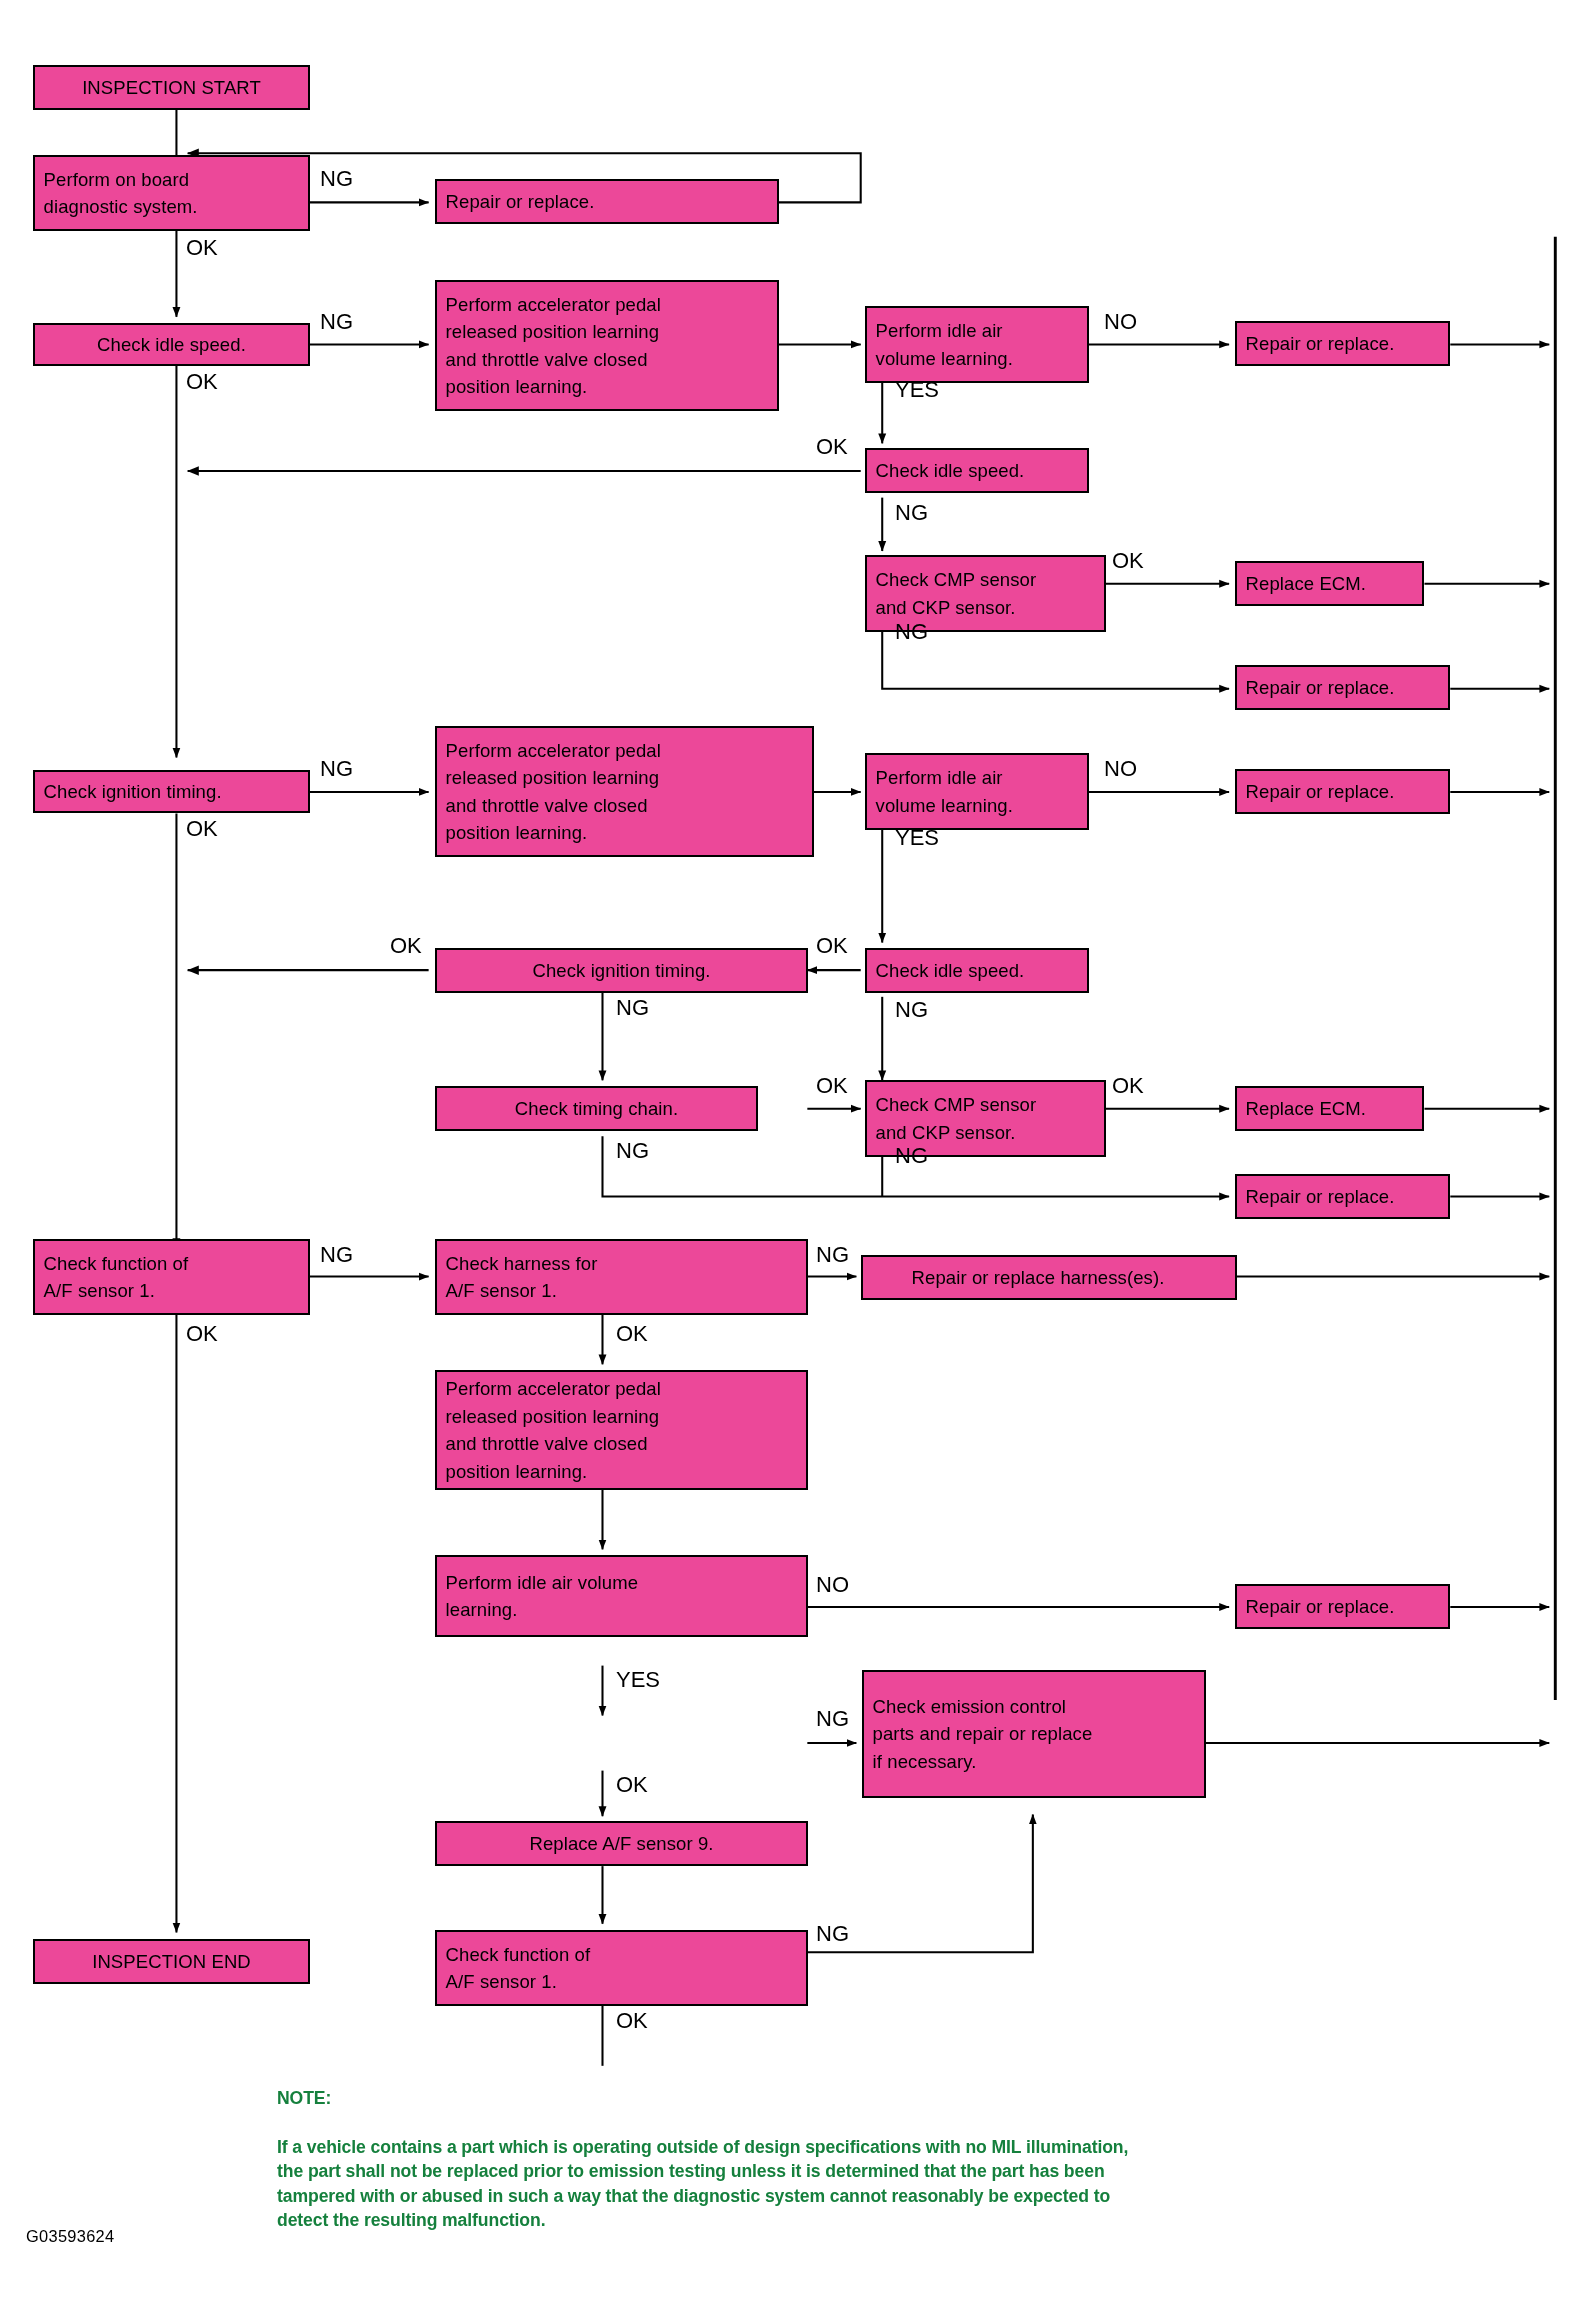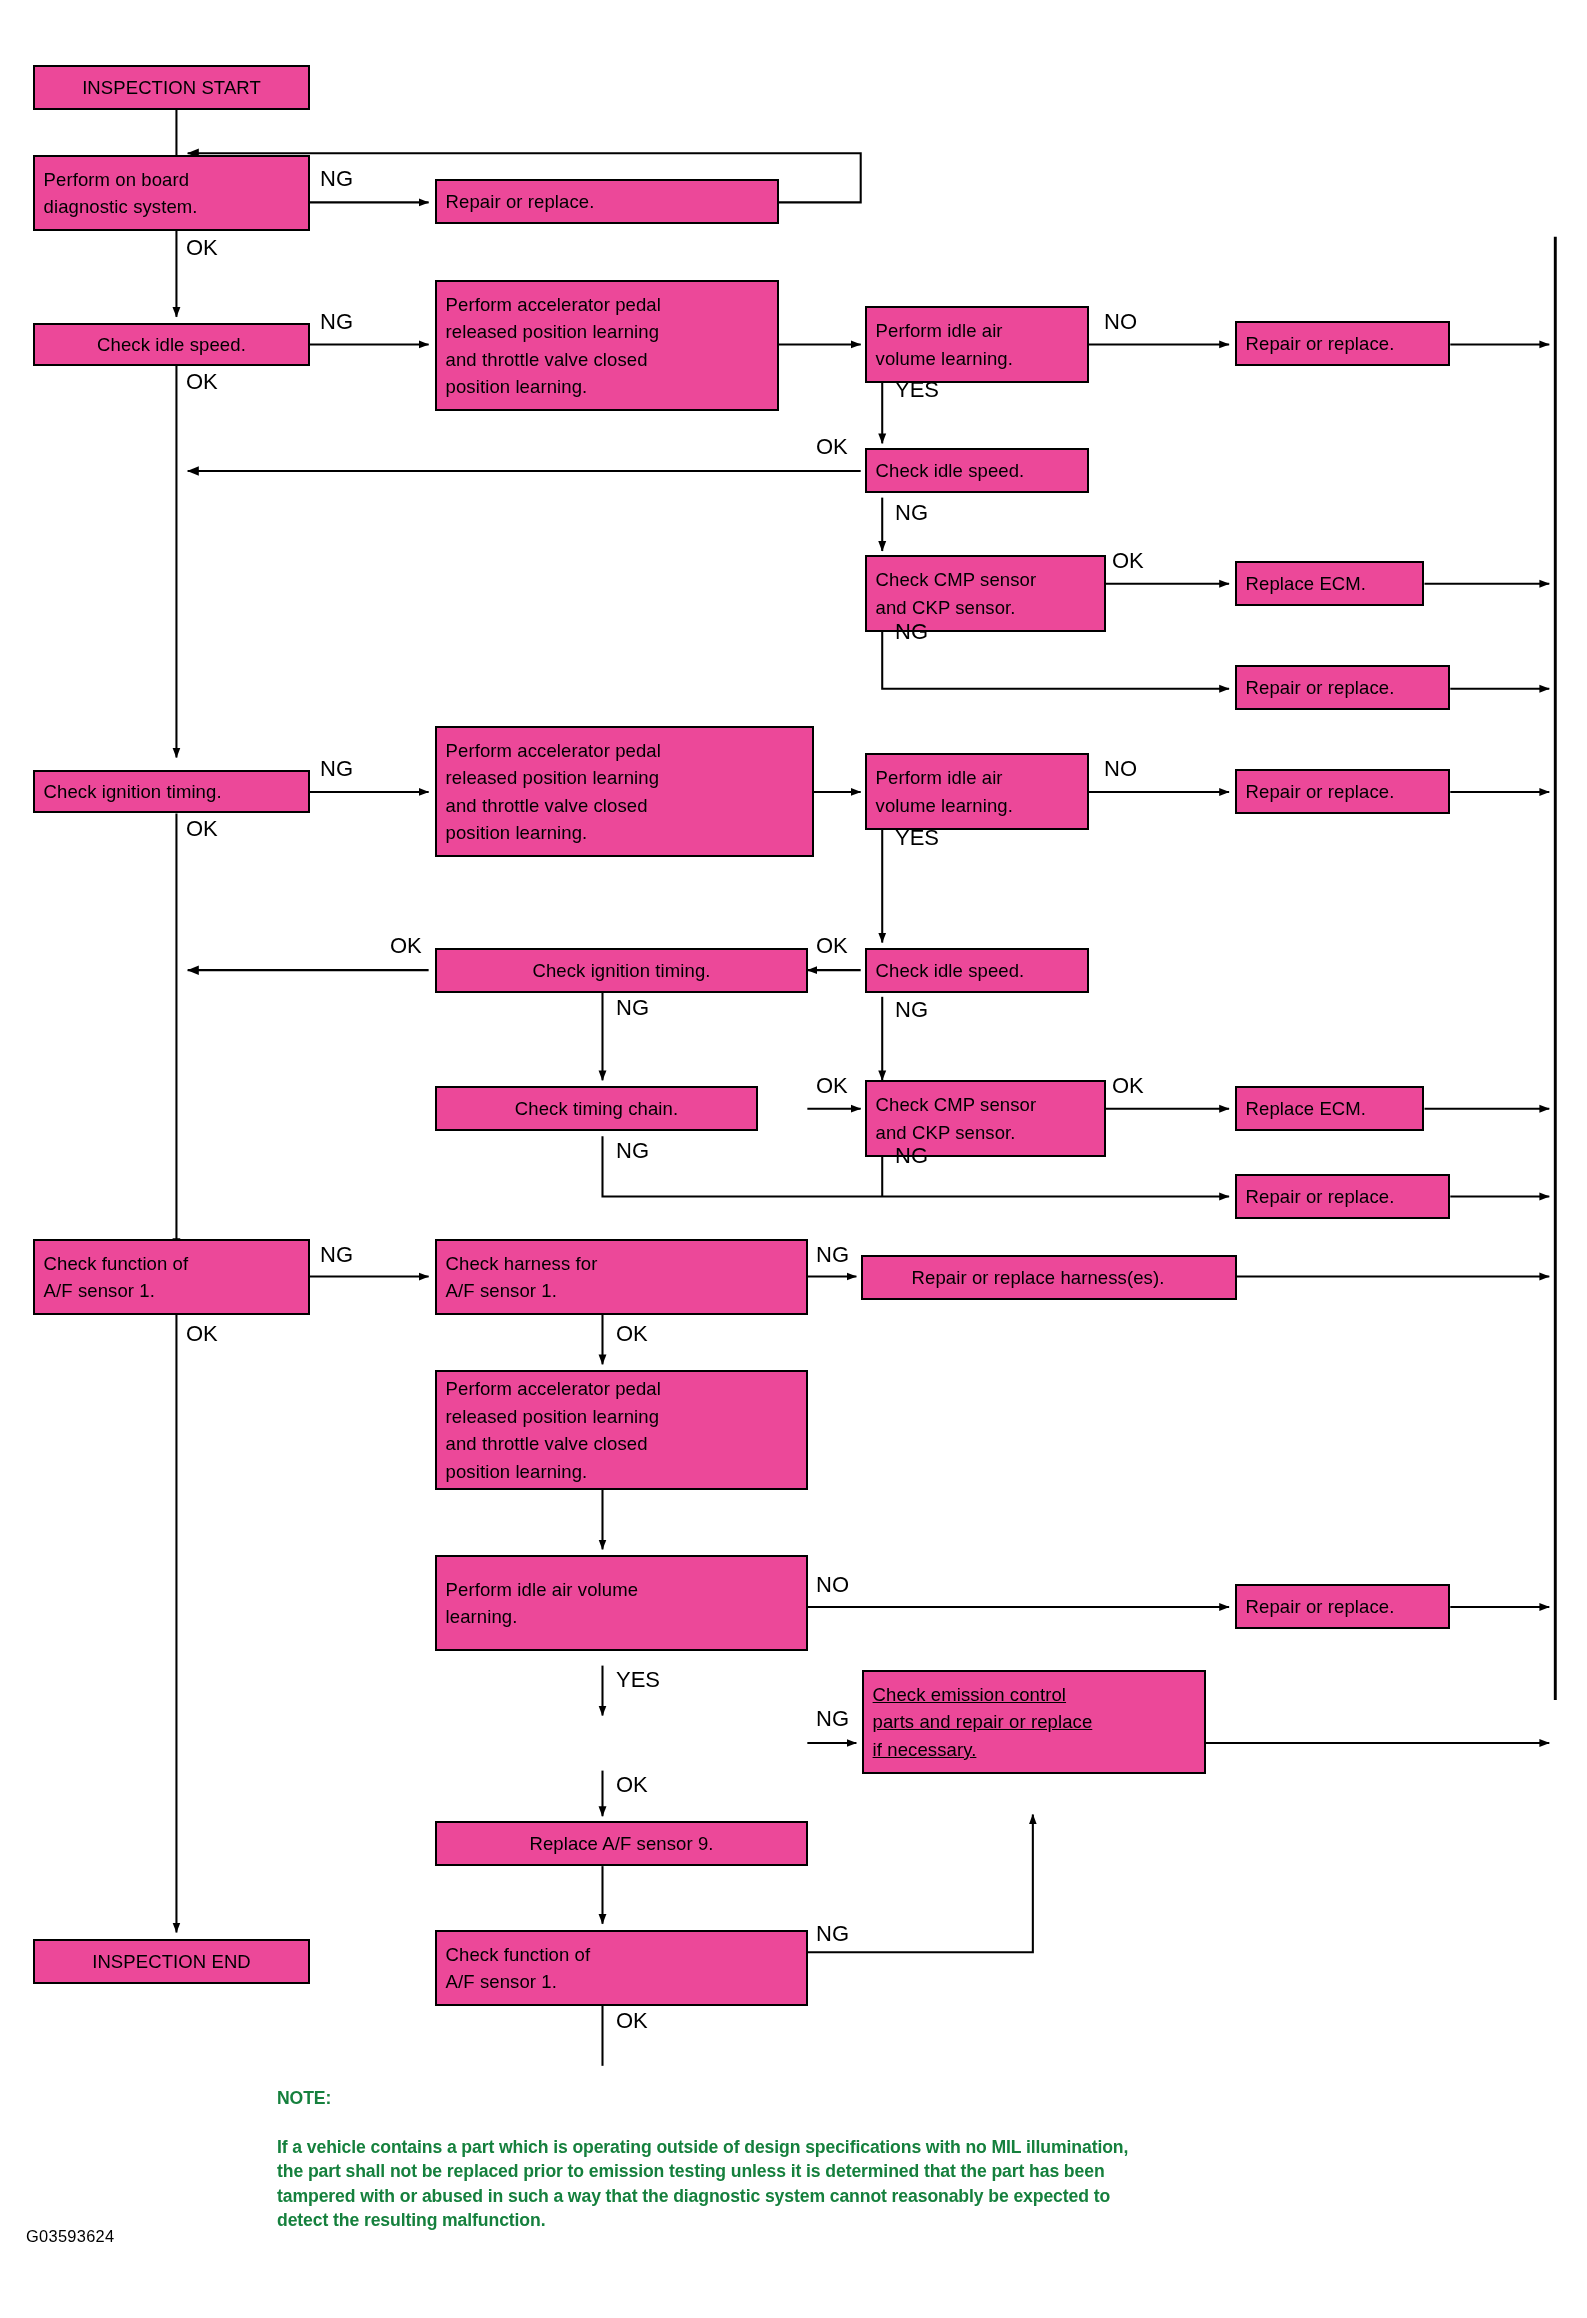--- a/index.html
+++ b/index.html
@@ -235,31 +235,31 @@
     <span class="txt">Repair or replace harness(es).</span>
   </div>
 
   <div class="node" style="left:435px;top:1370px;width:373px;height:120px;">
     <span class="txt">Perform accelerator pedal
 released position learning
 and throttle valve closed
 position learning.</span>
   </div>
 
-  <div class="node" style="left:435px;top:1555px;width:373px;height:96px;">
+  <div class="node" style="left:435px;top:1555px;width:373px;height:82px;">
     <span class="txt">Perform idle air volume
 learning.</span>
   </div>
 
   <div class="node" style="left:1235px;top:1584px;width:215px;height:45px;">
     <span class="txt">Repair or replace.</span>
   </div>
 
 
-  <div class="node" style="left:862px;top:1670px;width:344px;height:104px;text-decoration:underline;">
+  <div class="node" style="left:862px;top:1670px;width:344px;height:128px;">
     <span class="txt">Check emission control
 parts and repair or replace
 if necessary.</span>
   </div>
 
   <div class="node ctr" style="left:435px;top:1821px;width:373px;height:45px;">
     <span class="txt">Replace A/F sensor 9.</span>
   </div>
 
   <div class="node" style="left:435px;top:1930px;width:373px;height:76px;">

